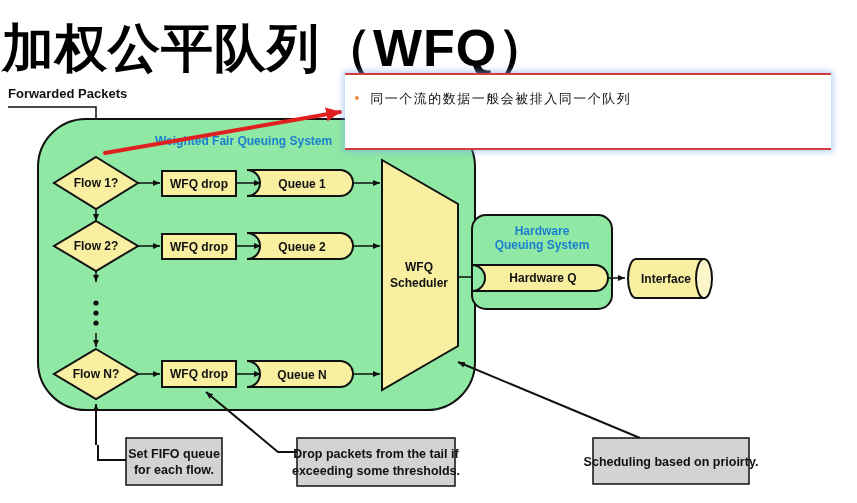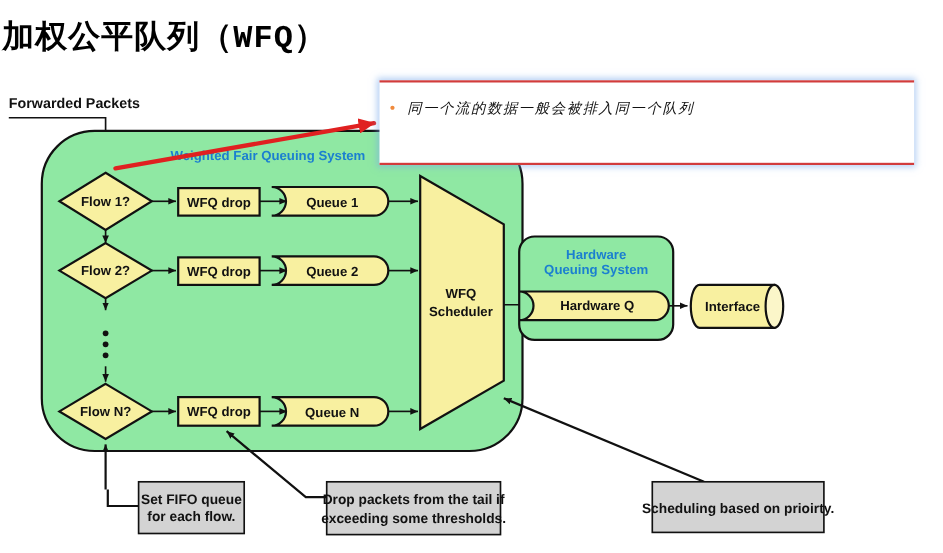--- a/index.html
+++ b/index.html
@@ -1,24 +1,24 @@
 <!DOCTYPE html>
 <html><head>
 <meta charset="utf-8">
 <style>
   html, body { margin: 0; padding: 0; background: #ffffff; }
   body { width: 857px; height: 503px; position: relative; overflow: hidden; font-family: "Liberation Sans", sans-serif; }
-  .title { position: absolute; left: 2px; top: 14px; font-size: 29px; font-weight: bold; color: #000; font-family: Liberation Mono, monospace; letter-spacing: 1px; white-space: nowrap; }
+  .title { position: absolute; left: 2px; top: 14px; font-size: 52px; font-weight: bold; color: #000; font-family: Liberation Sans, sans-serif; letter-spacing: 1px; white-space: nowrap; }
   svg.diagram { position: absolute; left: 0; top: 0; }
   .lbl { font-family: "Liberation Sans", sans-serif; font-weight: bold; font-size: 12px; fill: #111; }
   .lbl-blue { font-family: "Liberation Sans", sans-serif; font-weight: bold; font-size: 12px; fill: #1b7fd0; }
   .note { font-family: "Liberation Sans", sans-serif; font-weight: bold; font-size: 12.5px; fill: #111; }
   .popup { position: absolute; left: 345px; top: 73px; width: 486px; height: 77px; background: #fff;
            box-shadow: 0 0 6px 2px rgba(120,170,235,0.55); border-top: 2px solid #d23c3c; border-bottom: 2px solid #d23c3c; box-sizing: border-box; }
-  .popup .bullet { position: absolute; left: 8px; font-size: 13px; color: #111; font-family: "DejaVu Serif", serif; white-space: nowrap; letter-spacing: 1.5px; font-style: italic; }
+  .popup .bullet { position: absolute; left: 8px; font-size: 13px; color: #111; font-family: "DejaVu Serif", serif; white-space: nowrap; letter-spacing: 1.5px; }
   .popup .dot { color: #f08a3c; margin-right: 8px; }
 </style>
 </head>
 <body>
 
 <div class="title">加权公平队列（WFQ）</div>
 
 <svg class="diagram" width="857" height="503" viewBox="0 0 857 503">
   <defs>
     <marker id="arr" markerWidth="8" markerHeight="8" refX="7" refY="4" orient="auto" markerUnits="userSpaceOnUse">

